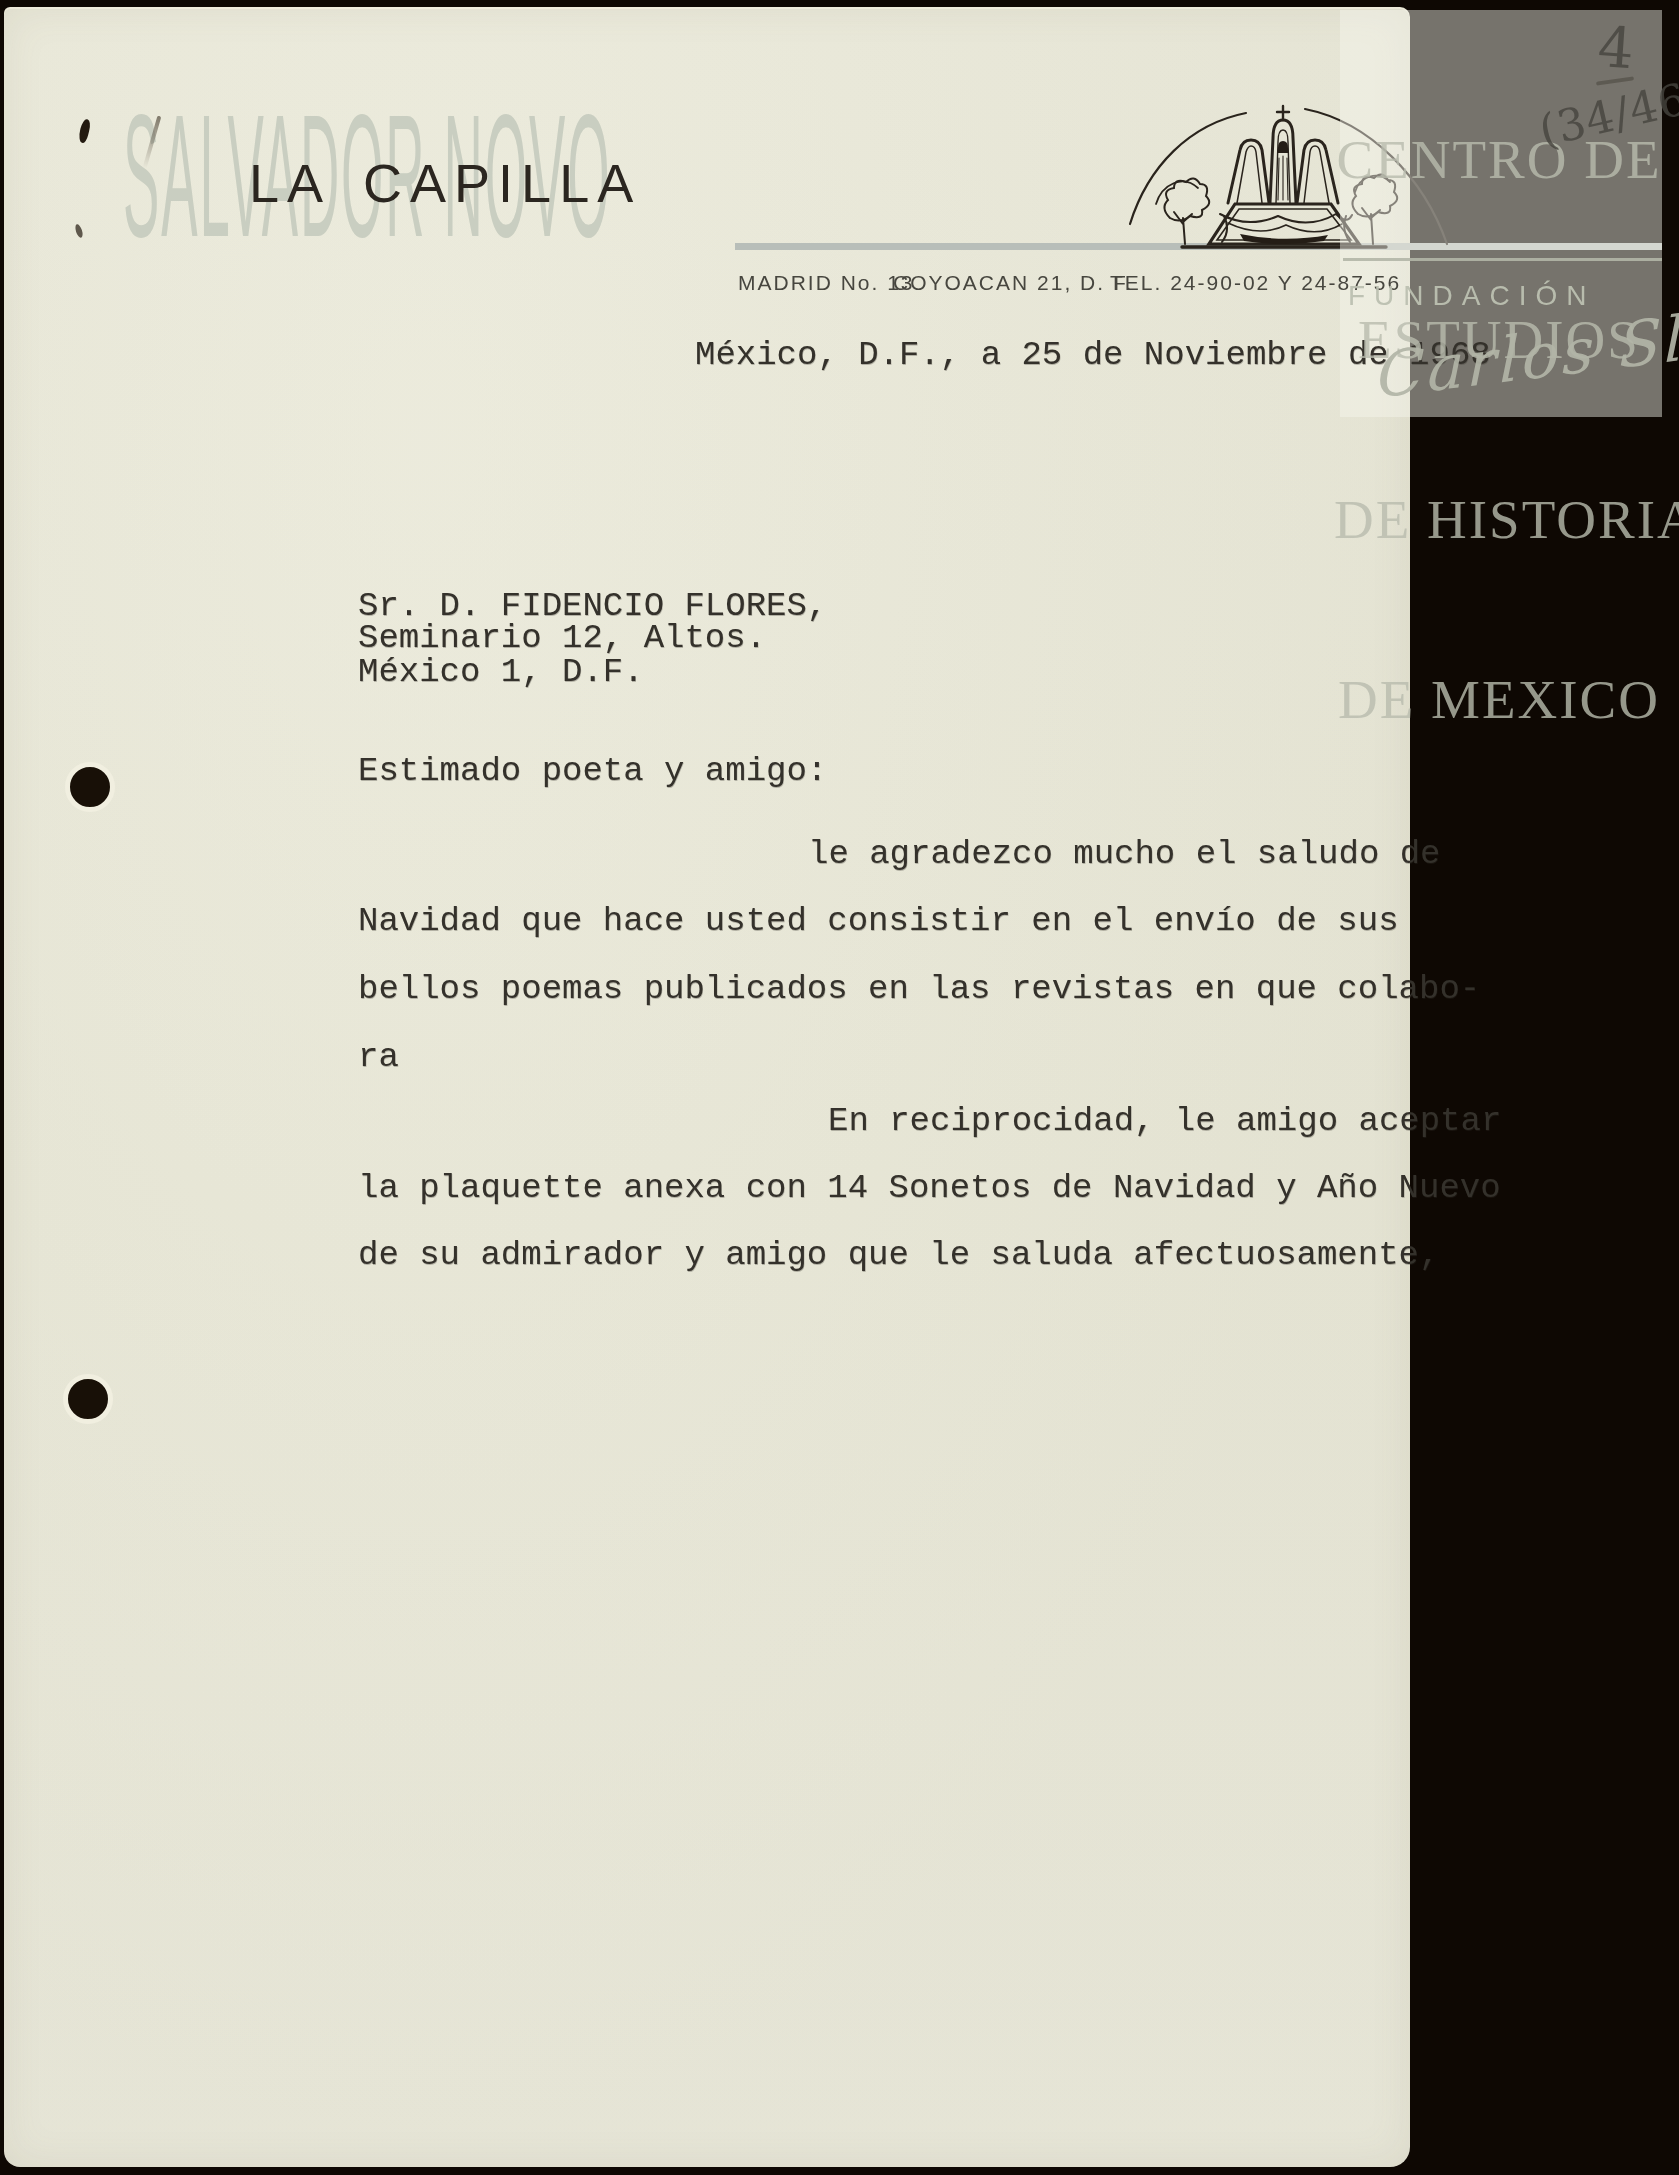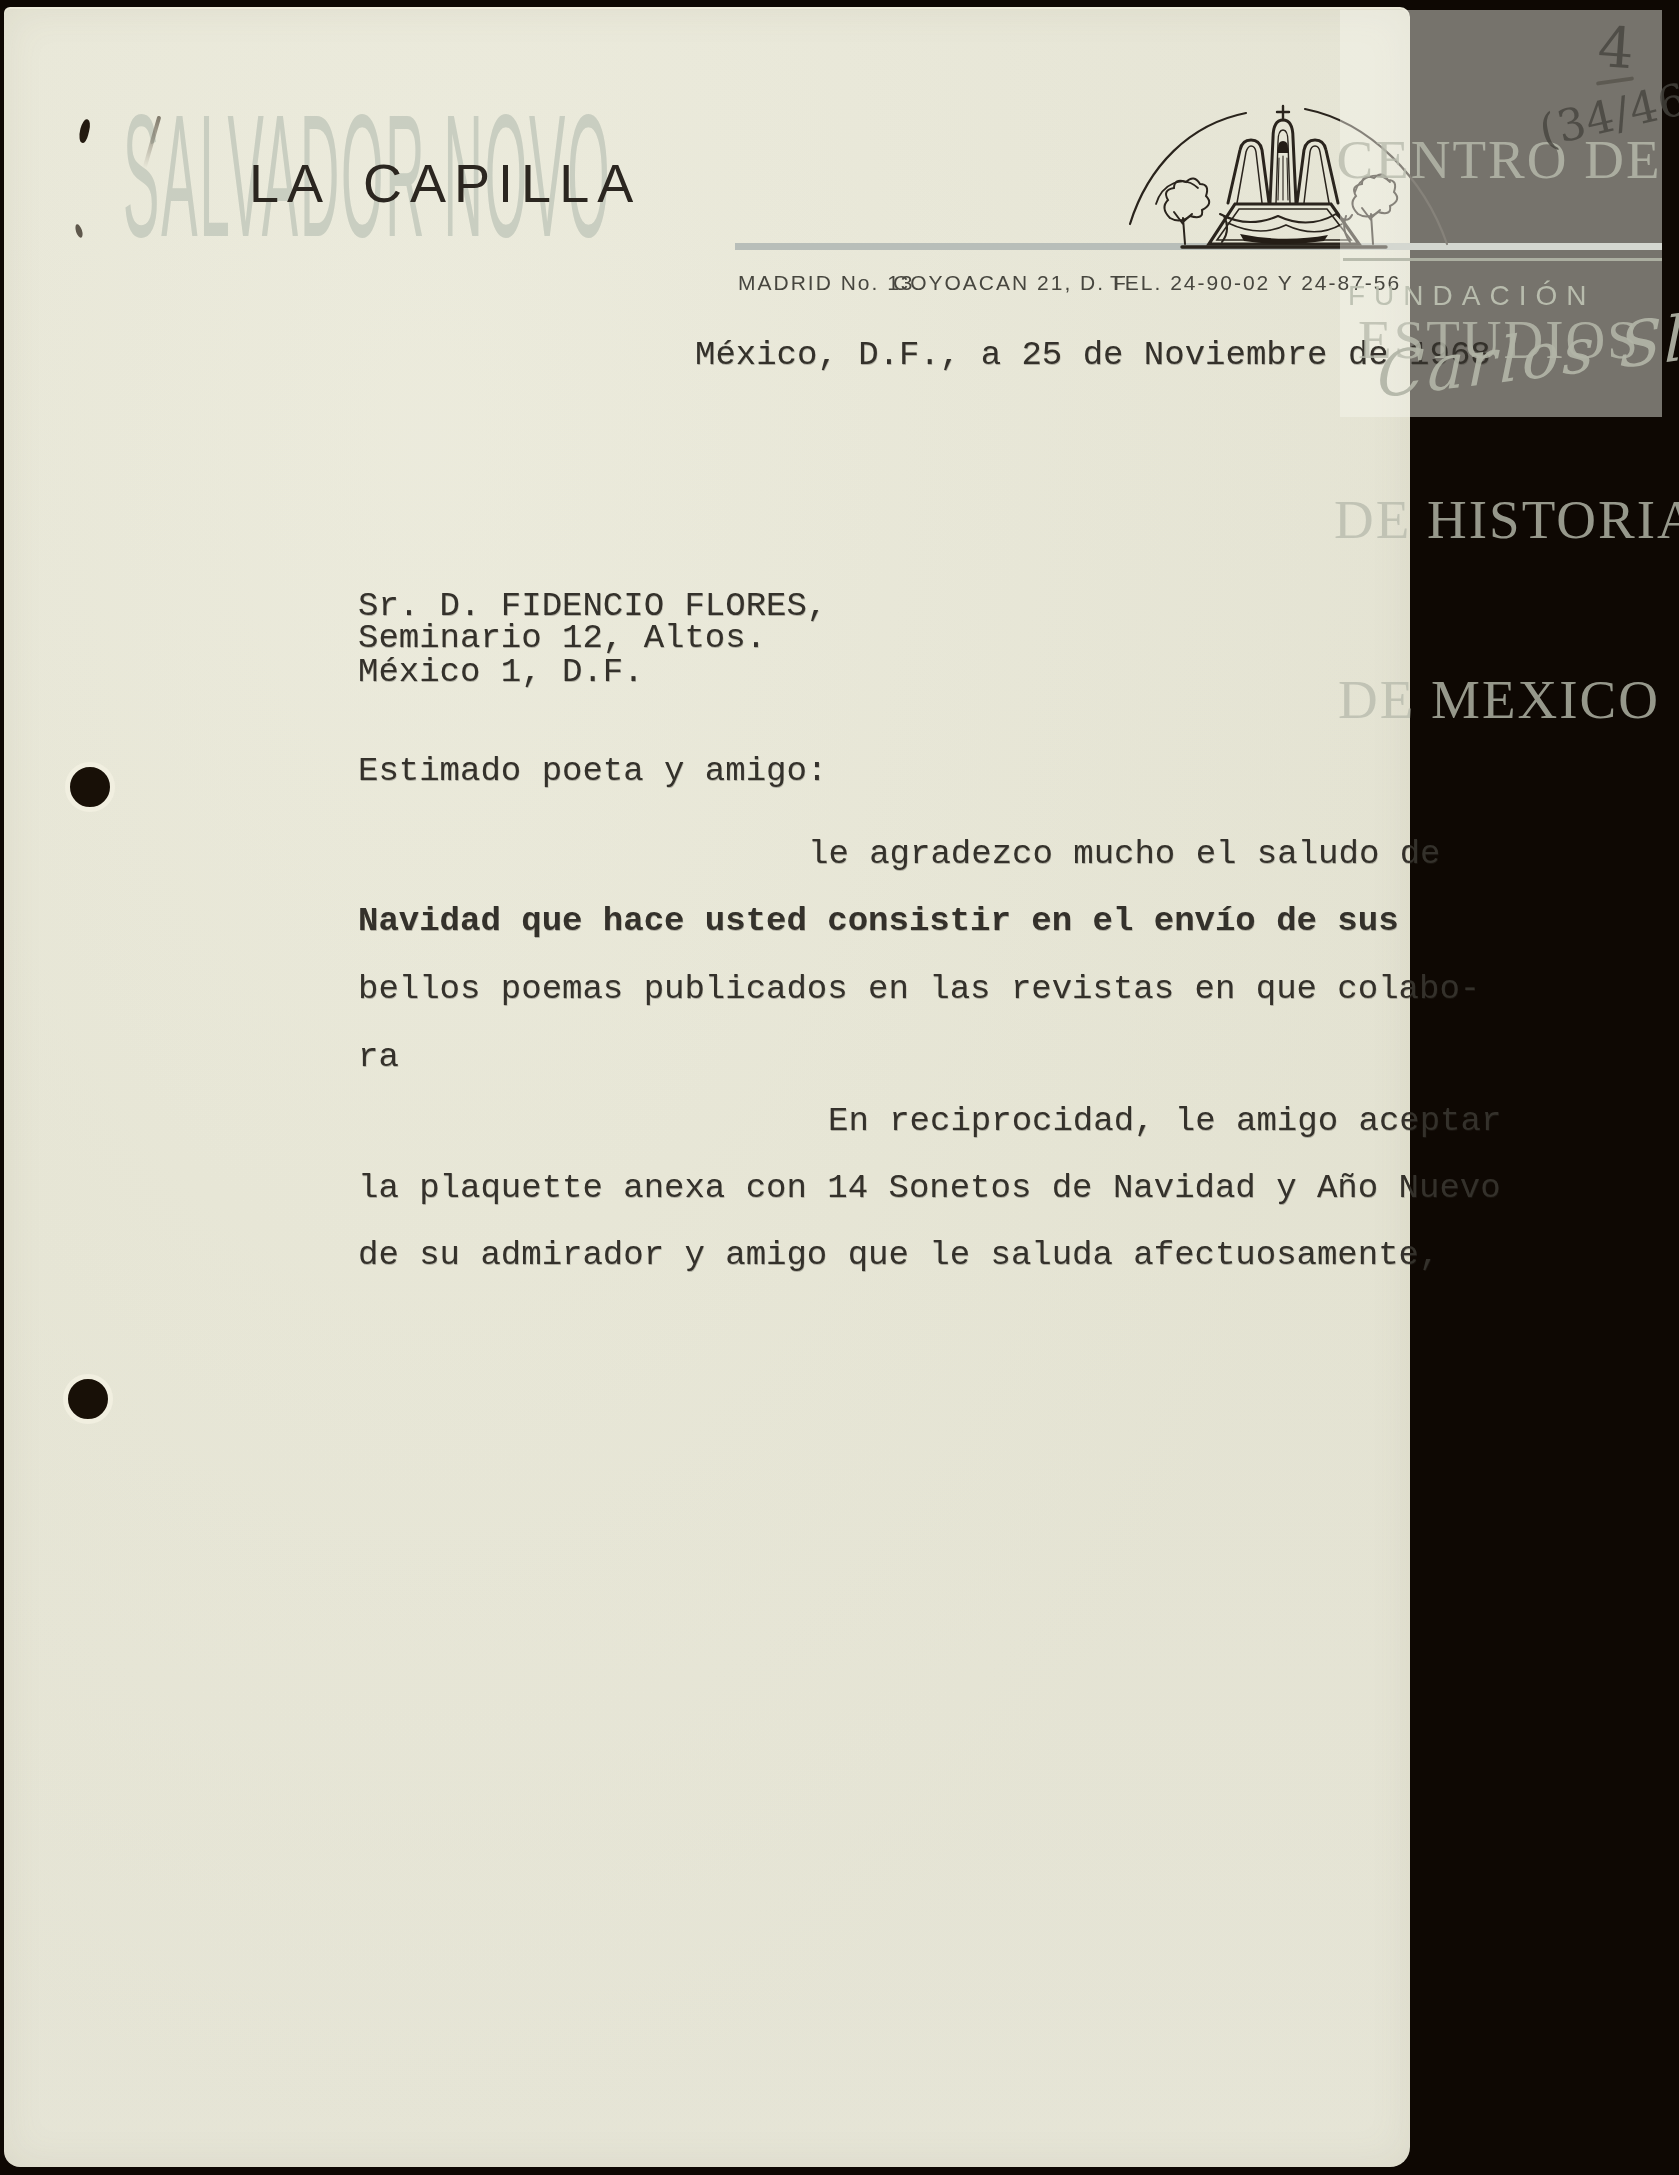--- a/index.html
+++ b/index.html
@@ -153,21 +153,21 @@
 
   <div class="typed" style="left:691px; top:331px;">México, D.F., a 25 de Noviembre de 1968</div>
 
   <div class="typed" style="left:354px; top:582px;">Sr. D. FIDENCIO FLORES,</div>
   <div class="typed" style="left:354px; top:614px;">Seminario 12, Altos.</div>
   <div class="typed" style="left:354px; top:648px;">México 1, D.F.</div>
 
   <div class="typed" style="left:354px; top:747px;">Estimado poeta y amigo:</div>
 
   <div class="typed" style="left:804px; top:830px;">le agradezco mucho el saludo de</div>
-  <div class="typed" style="left:354px; top:897px;font-weight:bold;">Navidad que hace usted consistir en el envío de sus</div>
+  <div class="typed" style="left:354px; top:897px;">Navidad que hace usted consistir en el envío de sus</div>
   <div class="typed" style="left:354px; top:965px;">bellos poemas publicados en las revistas en que colabo-</div>
   <div class="typed" style="left:354px; top:1033px;">ra</div>
 
   <div class="typed" style="left:824px; top:1097px;">En reciprocidad, le amigo aceptar</div>
   <div class="typed" style="left:354px; top:1164px;">la plaquette anexa con 14 Sonetos de Navidad y Año Nuevo</div>
   <div class="typed" style="left:354px; top:1231px;">de su admirador y amigo que le saluda afectuosamente,</div>
 
   <div class="hole hole-top"></div>
   <div class="hole hole-bottom"></div>
   <div class="speck speck-1"></div>

